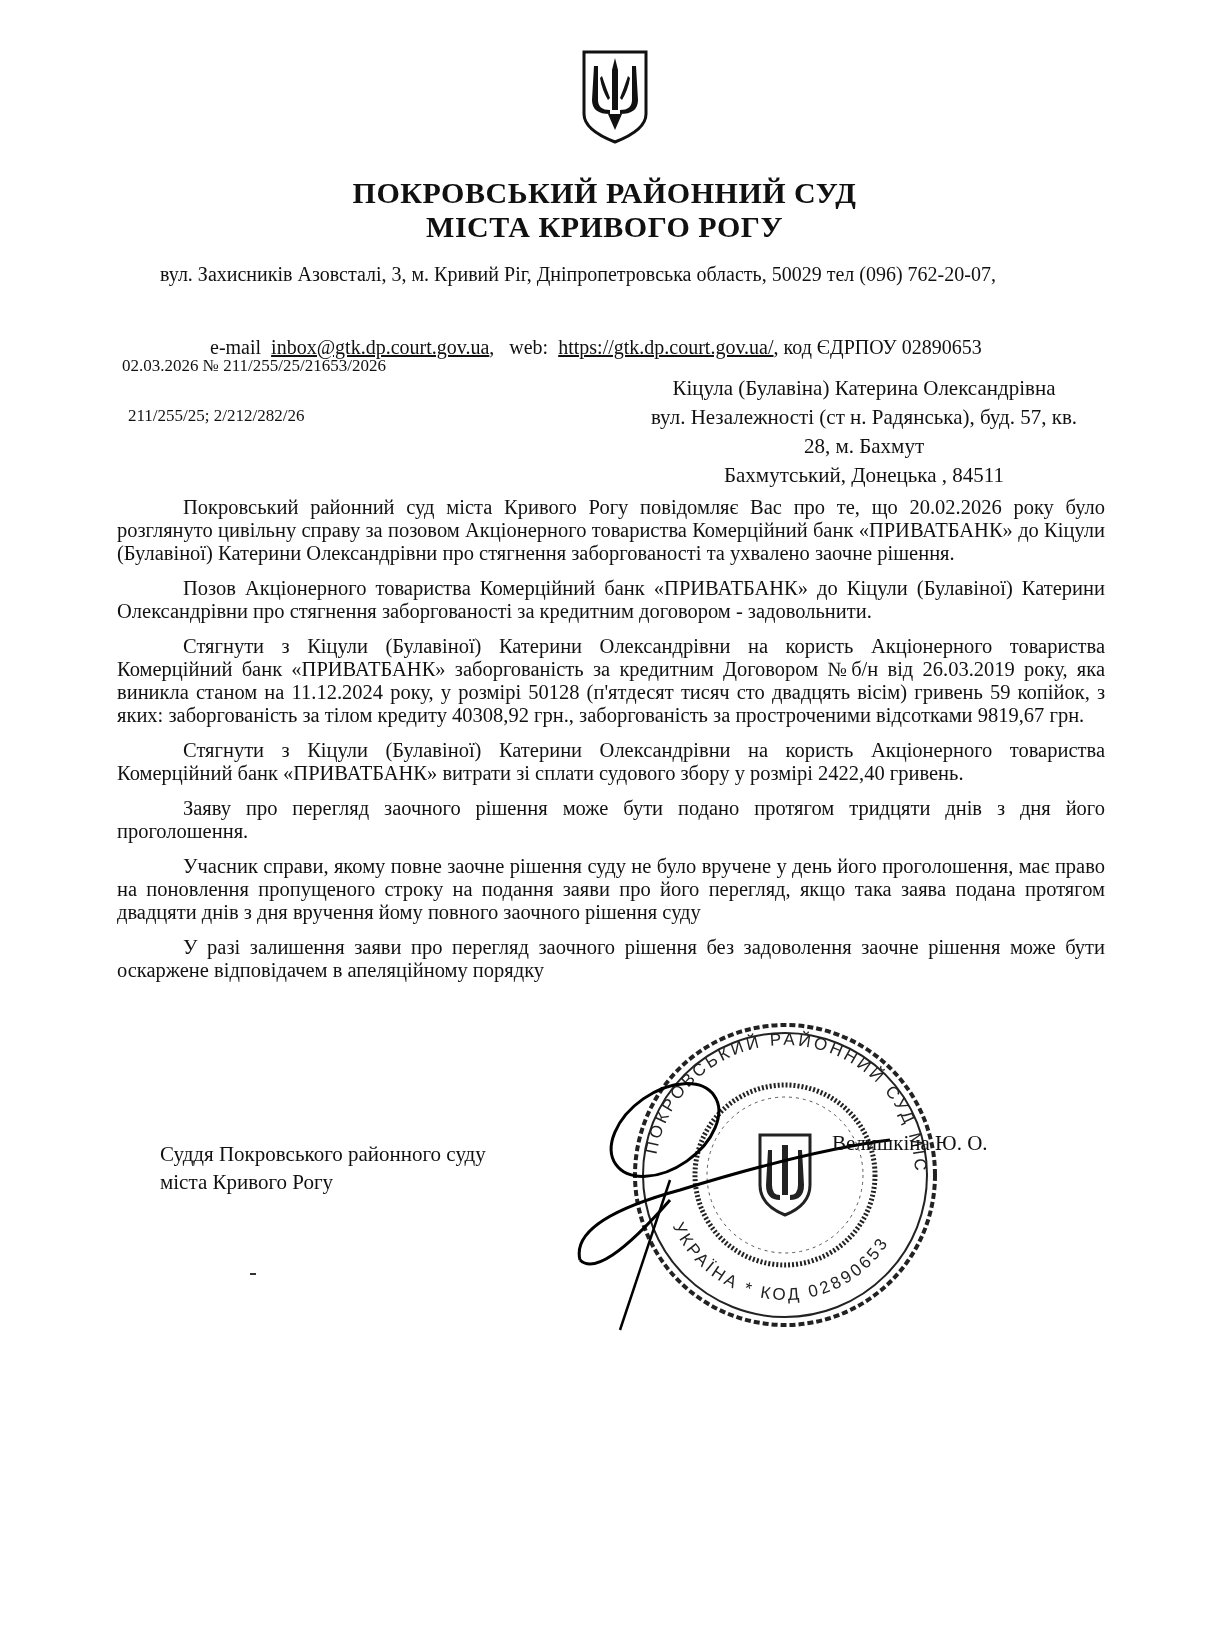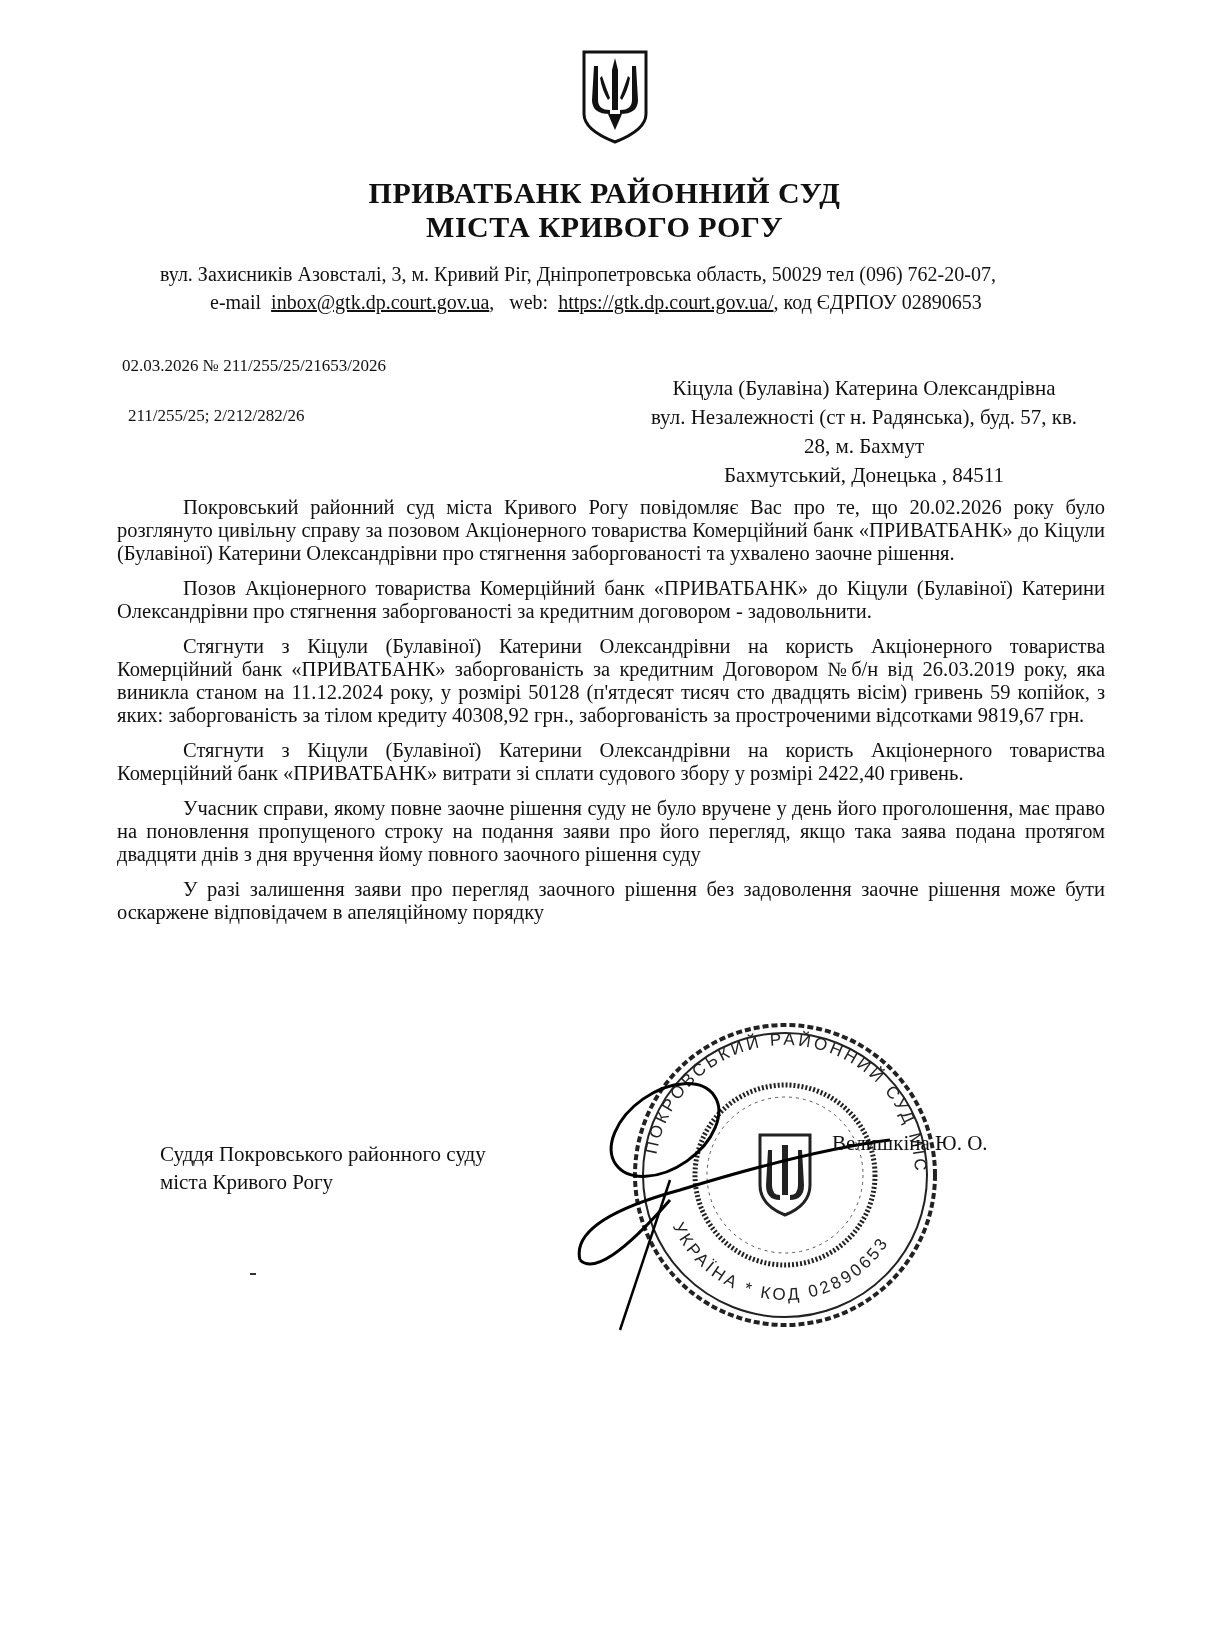--- a/index.html
+++ b/index.html
@@ -2,21 +2,21 @@
 <html><head>
 <meta charset="utf-8">
 <style>
   html, body { margin:0; padding:0; background:#ffffff; }
   body { width:1209px; height:1634px; position:relative; overflow:hidden; color:#111; font-family:"Liberation Serif", serif; }
   .emblem { position:absolute; left:580px; top:48px; width:70px; height:96px; }
   .title { position:absolute; left:0; width:1209px; text-align:center; font-weight:bold; font-size:30px; letter-spacing:0.5px; }
   .t1 { top:176px; }
   .t2 { top:210px; }
   .contacts { position:absolute; left:160px; top:260px; width:930px; font-size:20px; line-height:28px; }
-  .contacts .l2 { padding-left:50px; }
+  .contacts .l2 { padding-left:50px;margin-top:45px; }
   .u { text-decoration:underline; }
   .refnum { position:absolute; left:122px; top:356px; font-size:17px; }
   .refnum2 { position:absolute; left:128px; top:406px; font-size:17px; }
   .recipient { position:absolute; left:614px; top:374px; width:500px; font-size:21px; line-height:29px;text-align:center; }
   .body { position:absolute; left:113px; top:496px; width:992px; font-size:20.5px; line-height:23px; text-align:justify; }
   .body p { margin:0 0 12px 4px; text-indent:66px; }
   .sign-left { position:absolute; left:160px; top:1140px; font-size:21px; line-height:28px; }
   .sign-name { position:absolute; left:832px; top:1131px; font-size:21px; }
   .stamp { position:absolute; left:560px; top:1010px; width:390px; height:330px; }
   .dash { position:absolute; left:250px; top:1273px; width:6px; height:2px; background:#333; }
@@ -27,21 +27,21 @@
 <svg class="emblem" viewBox="0 0 70 96">
   <path d="M4 4 H66 V66 Q66 82 35 94 Q4 82 4 66 Z" fill="none" stroke="#111" stroke-width="3"></path>
   <path d="M35 10 L38 22 L38 62 L32 62 L32 22 Z" fill="#111"></path>
   <path d="M14 18 L18 18 L18 52 Q18 62 30 62 L30 66 Q12 66 12 52 Z" fill="#111"></path>
   <path d="M56 18 L52 18 L52 52 Q52 62 40 62 L40 66 Q58 66 58 52 Z" fill="#111"></path>
   <path d="M22 28 Q26 40 30 50 L28 52 Q22 42 20 30 Z" fill="#111"></path>
   <path d="M48 28 Q44 40 40 50 L42 52 Q48 42 50 30 Z" fill="#111"></path>
   <path d="M28 66 L42 66 L35 82 Z" fill="#111"></path>
 </svg>
 
-<div class="title t1">ПРИВАТБАНК РАЙОННИЙ СУД</div>
+<div class="title t1">ПОКРОВСЬКИЙ РАЙОННИЙ СУД</div>
 <div class="title t2">МІСТА КРИВОГО РОГУ</div>
 
 <div class="contacts">
   <div>вул. Захисників Азовсталі, 3, м. Кривий Ріг,  Дніпропетровська область, 50029 тел  (096) 762-20-07,</div>
   <div class="l2">
     <span>e-mail</span>&nbsp;
     <span class="u">inbox@gtk.dp.court.gov.ua</span>,&nbsp;&nbsp;
     <span>web:</span>&nbsp;
     <span class="u">https://gtk.dp.court.gov.ua/</span><span>, код ЄДРПОУ 02890653</span>
   </div>
@@ -55,20 +55,21 @@
   <div>вул. Незалежності (ст н. Радянська), буд. 57, кв.</div>
   <div>28, м. Бахмут</div>
   <div>Бахмутський, Донецька , 84511</div>
 </div>
 
 <div class="body">
   <p>Покровський районний суд міста Кривого Рогу повідомляє Вас  про те, що 20.02.2026 року було розглянуто цивільну справу за позовом Акціонерного товариства Комерційний банк «ПРИВАТБАНК» до Кіцули (Булавіної) Катерини Олександрівни про стягнення заборгованості та ухвалено заочне рішення.</p>
   <p>Позов Акціонерного товариства Комерційний банк «ПРИВАТБАНК» до Кіцули (Булавіної) Катерини Олександрівни про стягнення заборгованості за кредитним договором - задовольнити.</p>
   <p>Стягнути з Кіцули (Булавіної) Катерини Олександрівни на користь Акціонерного товариства Комерційний банк «ПРИВАТБАНК» заборгованість за кредитним Договором №б/н від 26.03.2019 року, яка виникла станом на 11.12.2024 року, у розмірі 50128 (п'ятдесят тисяч сто двадцять вісім) гривень 59 копійок, з яких: заборгованість за тілом кредиту 40308,92 грн., заборгованість за простроченими відсотками 9819,67 грн.</p>
   <p>Стягнути з Кіцули (Булавіної) Катерини Олександрівни на користь Акціонерного товариства Комерційний банк «ПРИВАТБАНК» витрати зі сплати судового збору у розмірі 2422,40 гривень.</p>
+  <p>Заяву про перегляд заочного рішення може бути подано протягом тридцяти днів з дня його проголошення.</p>
   <p>Учасник справи, якому повне заочне рішення суду не було вручене у день його проголошення, має право на поновлення пропущеного строку на подання заяви про його перегляд, якщо така заява подана протягом двадцяти днів з дня вручення йому повного заочного рішення суду</p>
   <p>У разі залишення заяви про перегляд заочного рішення без задоволення заочне рішення може бути оскаржене відповідачем в апеляційному порядку</p>
 </div>
 
 <div class="sign-left">
   <div>Суддя  Покровського районного суду</div>
   <div>міста Кривого Рогу</div>
 </div>
 
 <svg class="stamp" viewBox="0 0 390 330">

